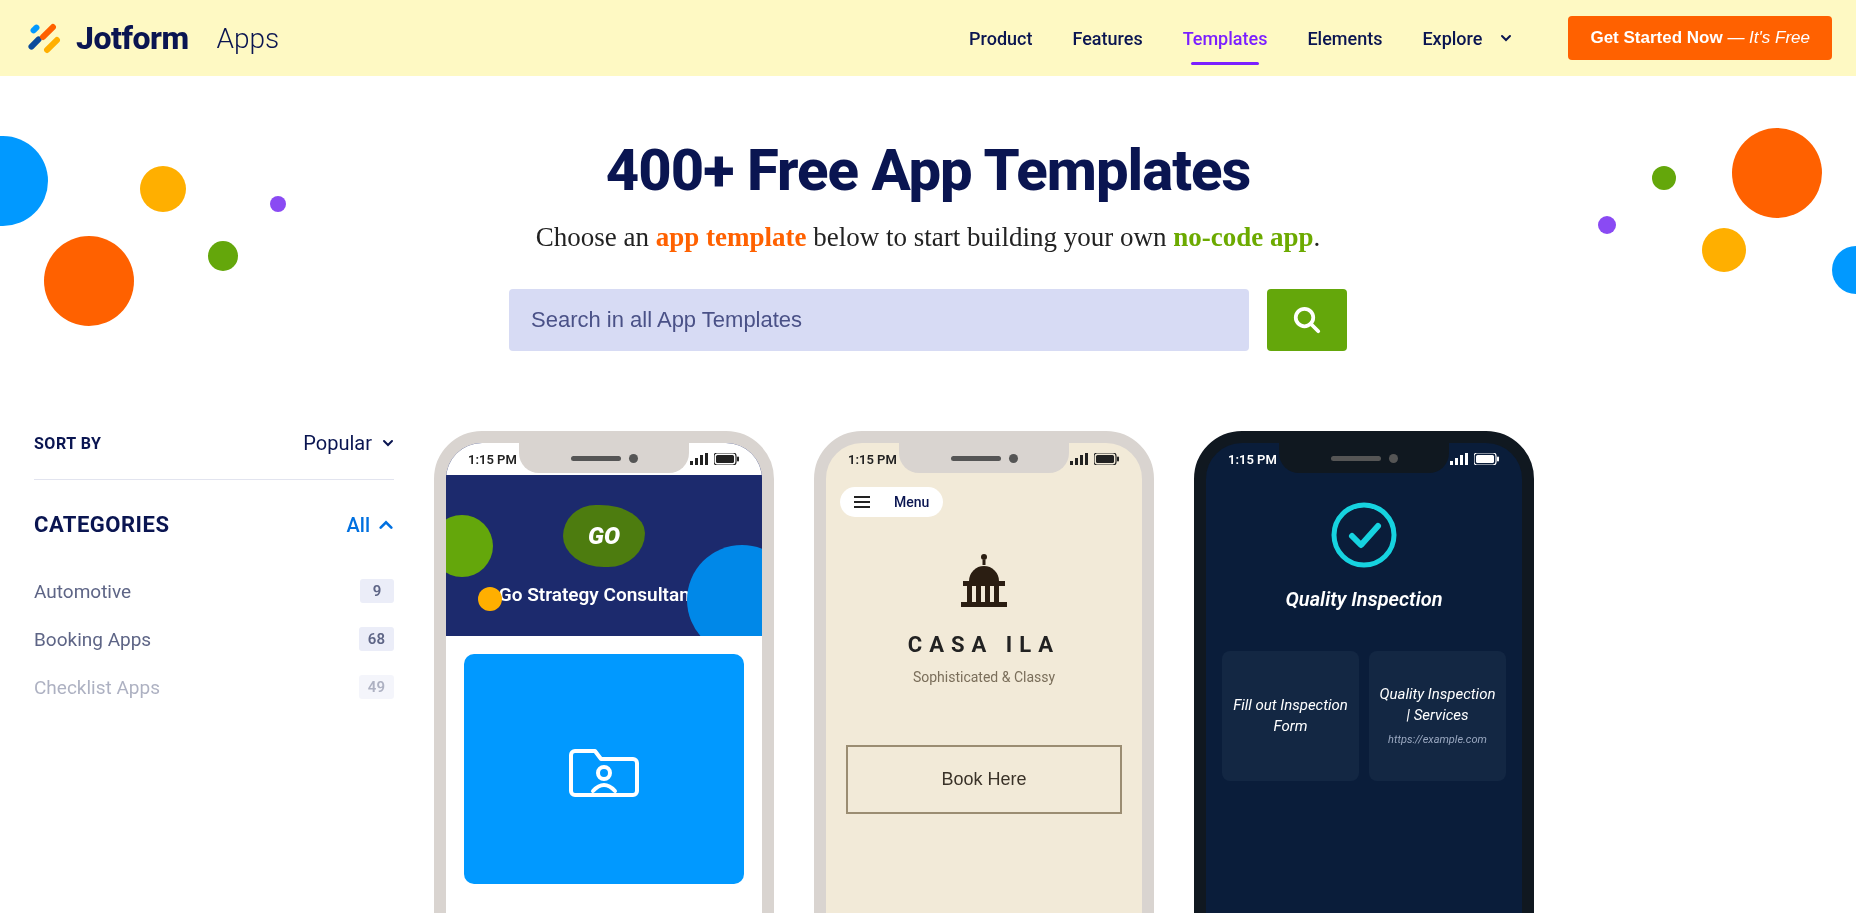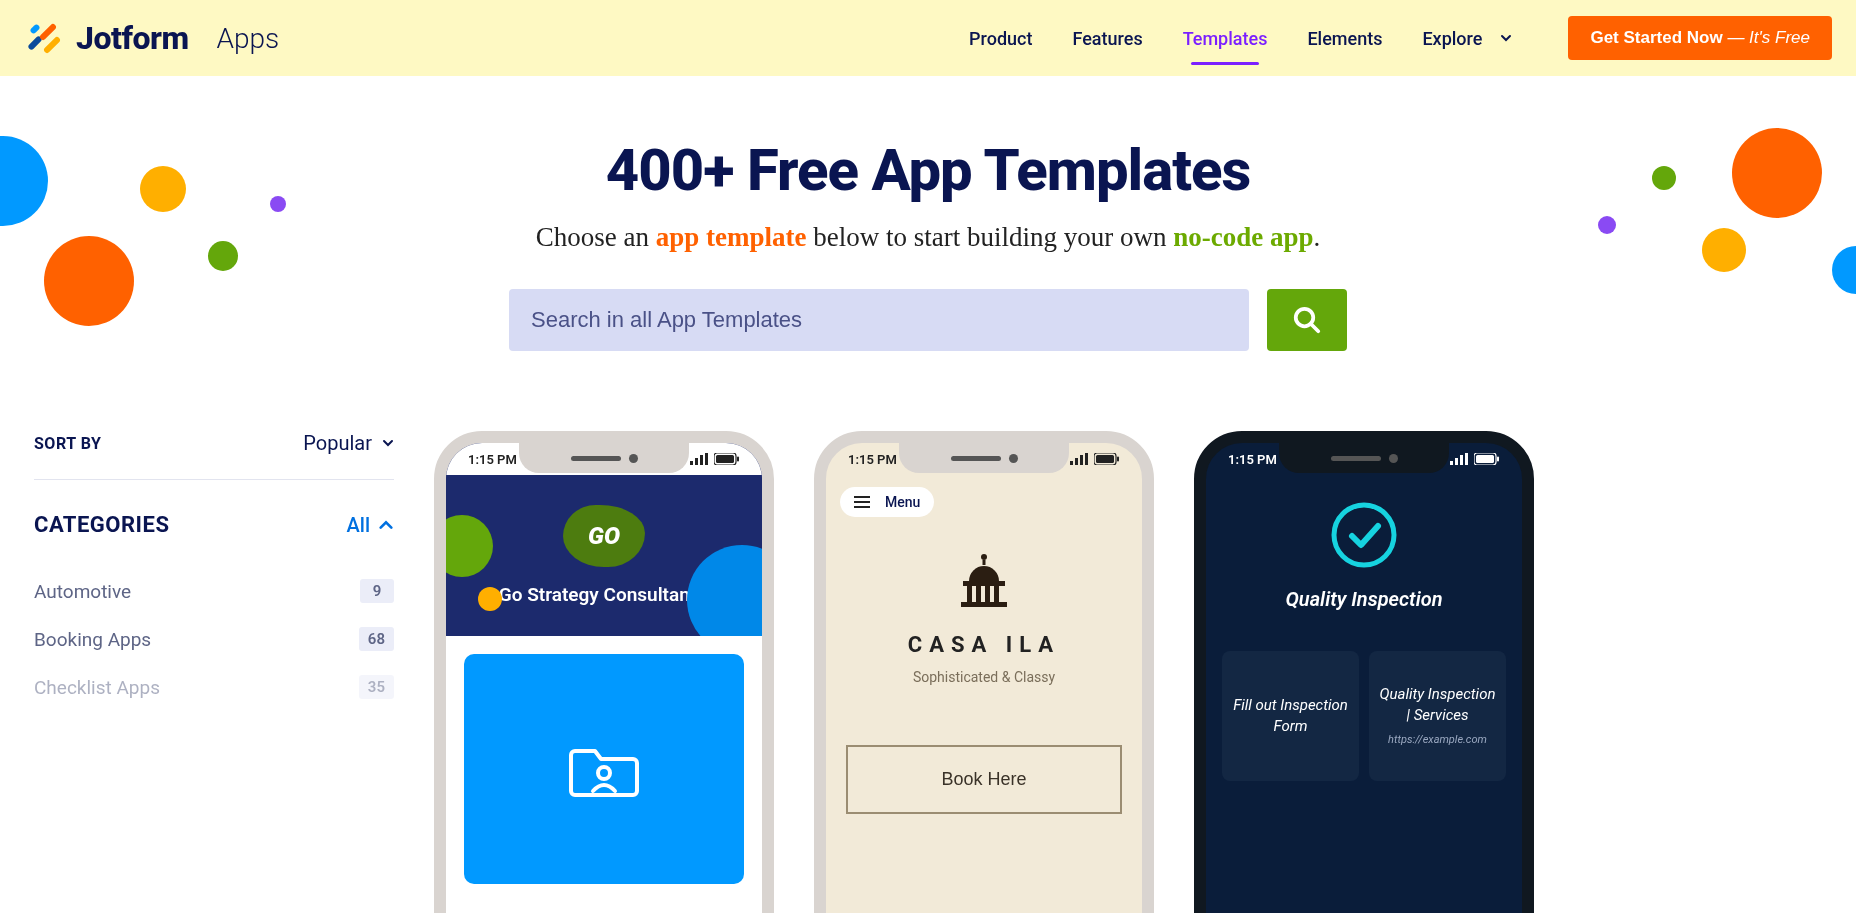--- a/index.html
+++ b/index.html
@@ -69,21 +69,21 @@
 .p1-title { color: #fff; font-size: 19px; font-weight: 600; }
 .p1-body { background: #fff; padding: 18px; height: 500px; }
 .p1-card { background: #0199ff; border-radius: 10px; height: 230px; display: flex; align-items: center; justify-content: center; }
 .p1-deco1 { position: absolute; width: 110px; height: 110px; background: #0088e8; border-radius: 50%; top: 70px; right: -35px; }
 .p1-deco2 { position: absolute; width: 62px; height: 62px; background: #64a70b; border-radius: 50%; top: 40px; left: -15px; }
 .p1-deco3 { position: absolute; width: 24px; height: 24px; background: #ffaf00; border-radius: 50%; top: 112px; left: 32px; }
 
 
 .p2 { background: #f2ead8; }
 .p2 .status-bar { color: #222; }
-.menu-btn { position: absolute; top: 44px; left: 14px; background: #fff; border-radius: 18px; padding: 7px 14px; display: flex; align-items: center; gap: 15px; font-size: 14px; font-weight: 500; cursor: pointer; z-index: 5; }
+.menu-btn { position: absolute; top: 44px; left: 14px; background: #fff; border-radius: 18px; padding: 7px 14px; display: flex; align-items: center; gap: 24px; font-size: 14px; font-weight: 500; cursor: pointer; z-index: 5; }
 .p2-body { padding: 60px 20px 20px; text-align: center; }
 .dome-icon { width: 62px; height: 55px; margin: 18px auto 24px; }
 .p2-title { font-size: 22px; font-weight: 700; letter-spacing: 7px; color: #222; }
 .p2-sub { font-size: 14px; color: #7a6e5a; margin-top: 12px; }
 .book-btn { margin: 60px 0 0; border: 2px solid #9b8d72; background: transparent; width: 100%; padding: 22px; font-size: 18px; color: #3a3228; cursor: pointer; }
 
 
 .p3 { background: #0a1d3a; }
 .p3 .status-bar { color: #fff; }
 .p3-body { padding: 18px 16px; text-align: center; font-style: italic; }
@@ -182,21 +182,21 @@
       <div class="cat-item">
         <span class="cat-name">Automotive</span>
         <span class="cat-count">9</span>
       </div>
       <div class="cat-item">
         <span class="cat-name">Booking Apps</span>
         <span class="cat-count">68</span>
       </div>
       <div class="cat-item cutoff">
         <span class="cat-name">Checklist Apps</span>
-        <span class="cat-count">35</span>
+        <span class="cat-count">49</span>
       </div>
     </div>
   </div>
 
   <div class="templates">
 
     <div class="phone light p1">
       <div class="notch">
           <div class="notch-line"></div>
           <div class="notch-dot"></div>

